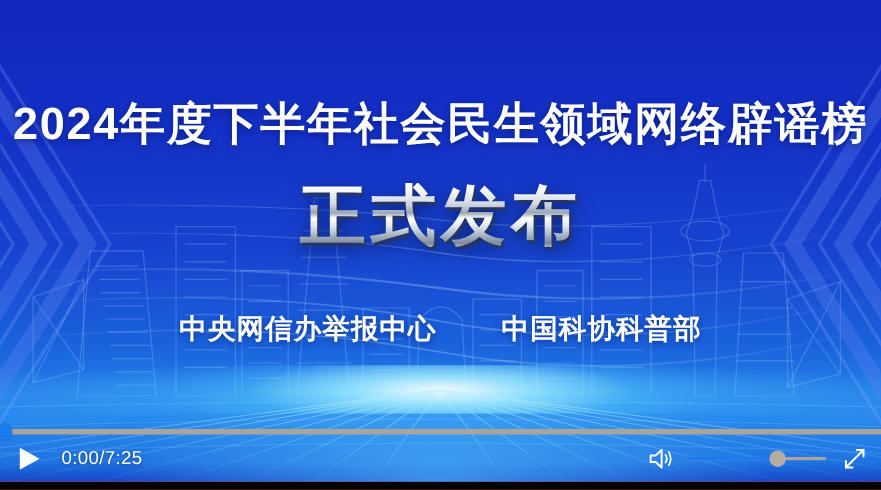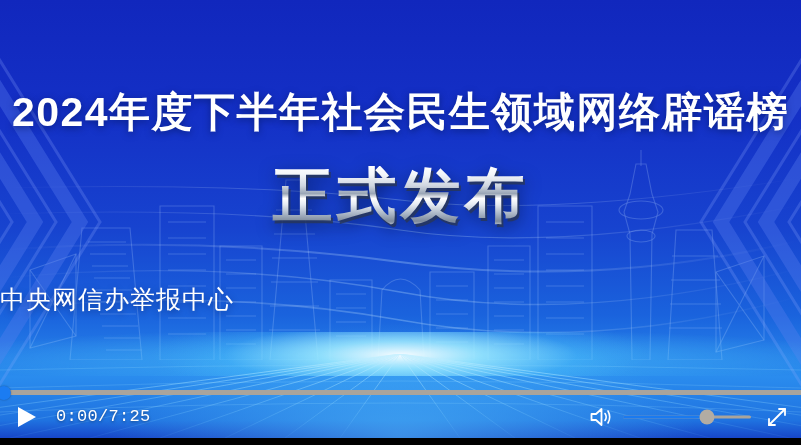--- a/index.html
+++ b/index.html
@@ -89,22 +89,22 @@
     -webkit-background-clip:text;
     background-clip:text;
     color:transparent;
     -webkit-text-fill-color:transparent;
     filter:drop-shadow(2px 3px 0 rgba(40,55,90,.85)) drop-shadow(0 4px 8px rgba(0,15,60,.5));
     white-space:nowrap;
     text-align:center;
   }
   .orgs {
     position:absolute; top:287px; left:0; right:0;
-    display:flex; gap:59px;
-    font-size:25px; font-weight:normal; color:#ffffff;
+    display:flex; justify-content:center; gap:59px;
+    font-size:25px; font-weight:bold; color:#ffffff;
     letter-spacing:1px; line-height:1;
     text-shadow:0 2px 6px rgba(0,20,80,.5);
     white-space:nowrap;
   }
 
   
   .controls {
     position:absolute; left:0; right:0; bottom:0;
     height:48px;
   }
@@ -121,21 +121,20 @@
     width:14px; height:14px; border-radius:50%;
     background:#1b7cf2;
     transform:translateX(-3px);
     box-shadow:0 0 2px rgba(0,0,0,.35);
     cursor:pointer;
   }
   .ctrl-row {
     position:absolute; top:5px; left:0; right:0; bottom:0;
     display:flex; align-items:center;
     padding:0 10px 0 12px;
-    font-family:Liberation Mono, monospace;
   }
   .play-btn {
     width:30px; height:30px;
     display:flex; align-items:center; justify-content:center;
     cursor:pointer; flex:0 0 auto;
   }
   .time-label {
     margin-left:14px;
     font-size:17px; color:#ffffff;
     letter-spacing:.3px;
@@ -312,20 +311,21 @@
         <path d="M0 34 Q400 20 801 34"></path>
         <path d="M0 58 Q400 40 801 58"></path>
       </g>
     </svg>
 
     <div class="poster-text">
       <div class="main-title">2024年度下半年社会民生领域网络辟谣榜</div>
       <div class="sub-title">正式发布</div>
       <div class="orgs">
         <span>中央网信办举报中心</span>
+        <span>中国科协科普部</span>
       </div>
     </div>
   </div>
 
   <div class="controls">
 
     <div class="progress-track">
       <div class="progress-fill" style="width: 0%;"></div>
       <div class="progress-handle" style="left: 0%;"></div>
     </div>

